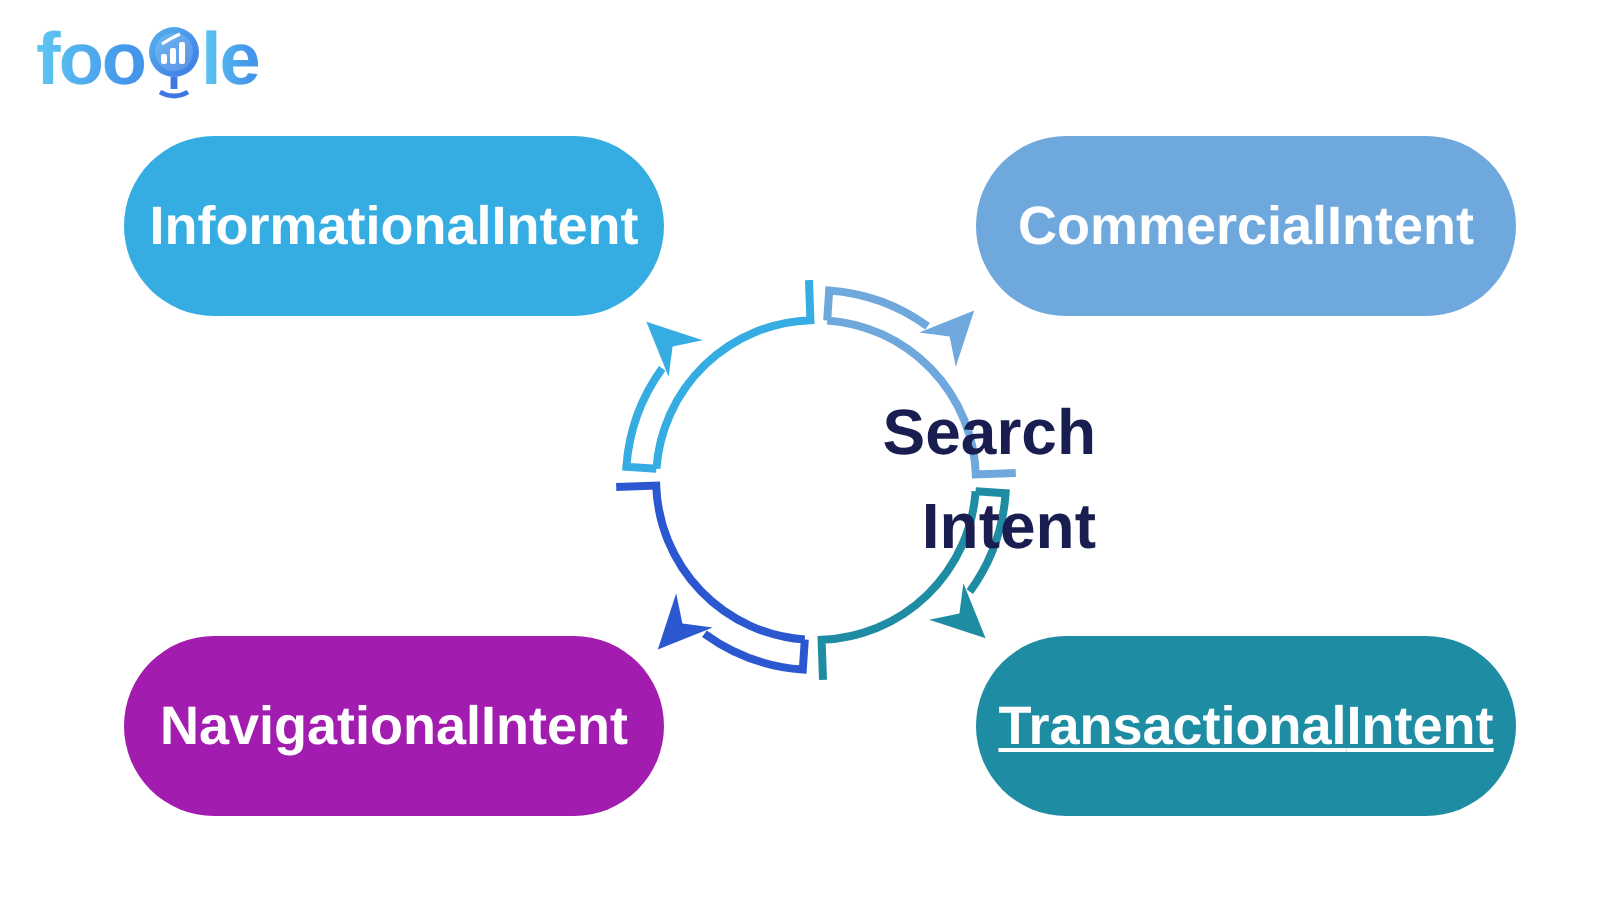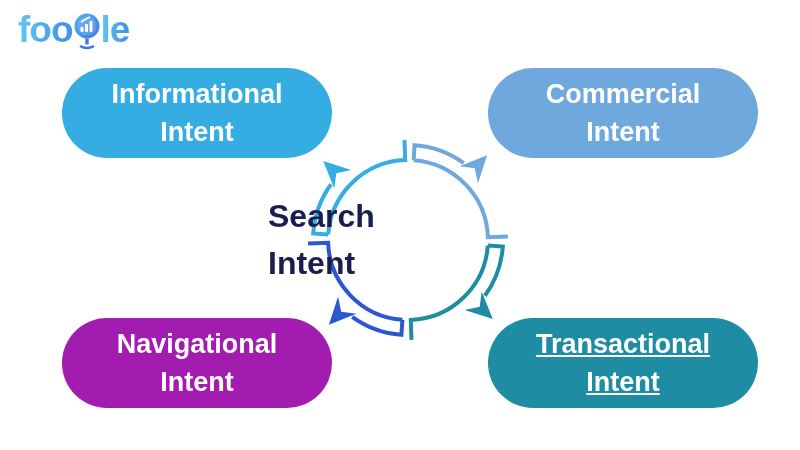--- a/index.html
+++ b/index.html
@@ -12,34 +12,34 @@
   .logo-word{
     font-size:37px;font-weight:700;letter-spacing:-1px;line-height:44px;
     background-image:linear-gradient(90deg,#5FC7F2,#4496EA 85%);
     -webkit-background-clip:text;background-clip:text;color:transparent;
   }
   .logo-globe{margin:2px -1px 0 -1px;}
   .logo-seo{font-size:37px;font-weight:700;letter-spacing:-1px;line-height:44px;color:#1B2444;}
   
   .pill{
     position:absolute;width:270px;height:90px;border-radius:46px;
-    display:flex;flex-direction:column;align-items:center;justify-content:center;
+    display:flex;flex-direction:row;align-items:center;justify-content:center;
     color:#fff;font-weight:700;font-size:27px;line-height:38px;text-align:center;
   }
   .pill-tl{left:62px;top:68px;}
   .pill-tr{left:488px;top:68px;}
   .pill-bl{left:62px;top:318px;}
   .pill-br{left:488px;top:318px;}
   
   .cycle-wrap{position:absolute;left:268px;top:100px;width:280px;height:280px;}
   .cycle-svg{position:absolute;left:0;top:0;width:280px;height:280px;}
   .cycle-svg path{stroke-linecap:butt;stroke-linejoin:miter;}
   .cycle-title{
     position:absolute;left:0;top:0;width:280px;height:280px;
-    display:flex;flex-direction:column;align-items:flex-start;justify-content:center;
+    display:flex;flex-direction:column;align-items:flex-end;justify-content:center;
     font-weight:700;font-size:32px;line-height:47px;color:#191D4F;text-align:center;
   }
 </style>
 </head>
 <body>
 
 <div class="canvas">
 
   <div class="logo">
     <span class="logo-word">foo</span>

